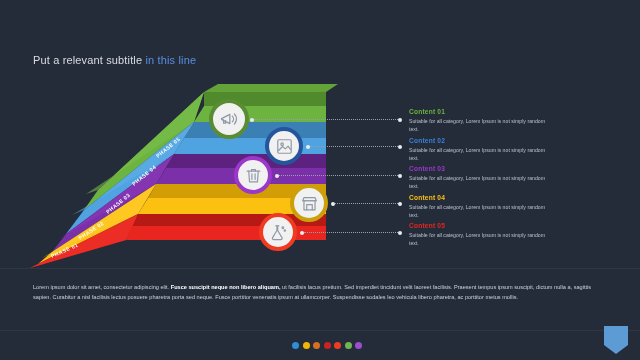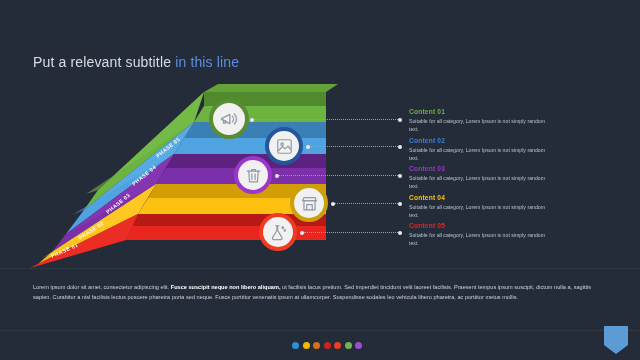--- a/index.html
+++ b/index.html
@@ -19,21 +19,21 @@
     height: 360px;
     background: #242c3a;
     overflow: hidden;
   }
 
   
   #subtitle {
     position: absolute;
     left: 33px;
     top: 54px;
-    font-size: 14px;
+    font-size: 11px;
     color: #d9dde5;
     letter-spacing: .15px;
     white-space: nowrap;
   }
   #subtitle .accent { color: #5b8ede; }
 
   
   #funnel {
     position: absolute;
     left: 8px;

